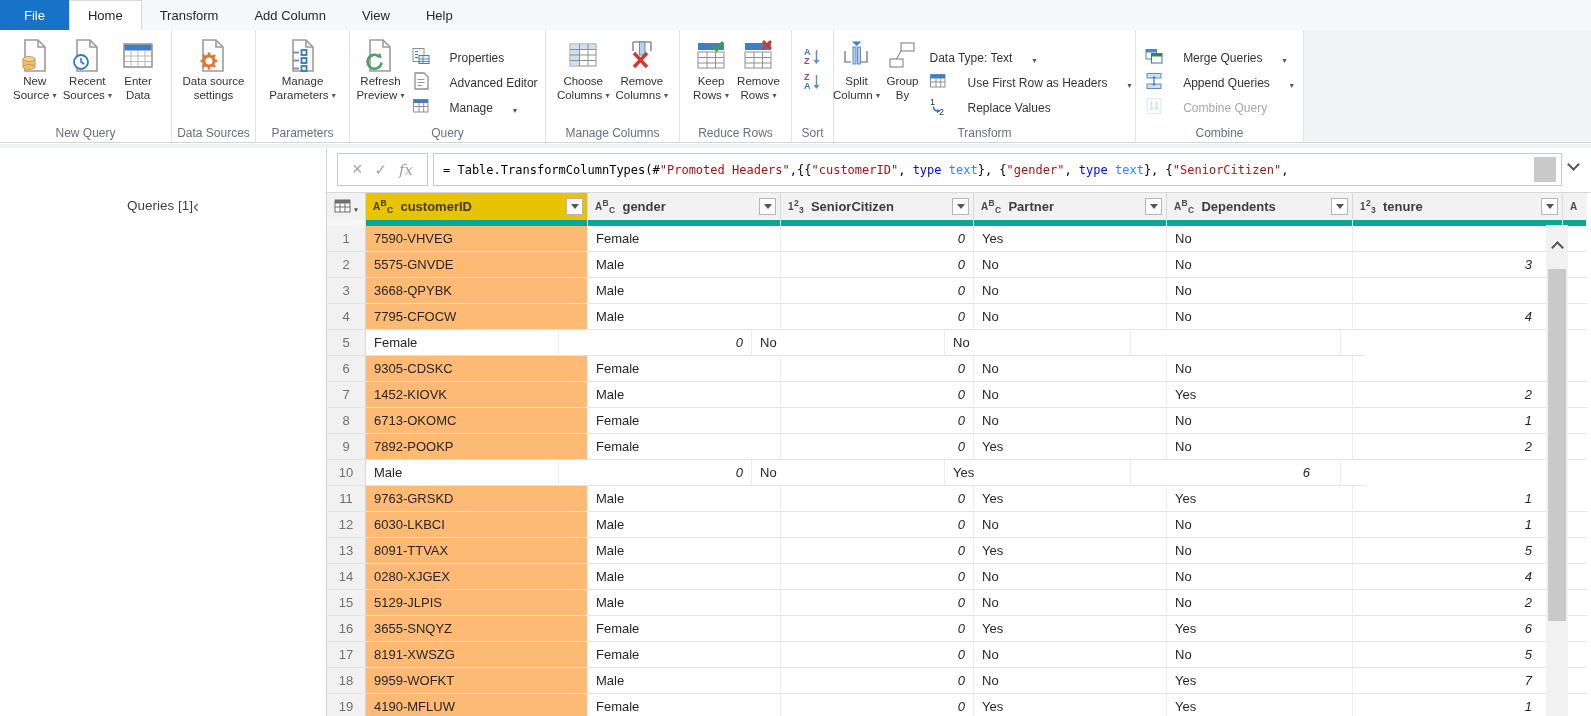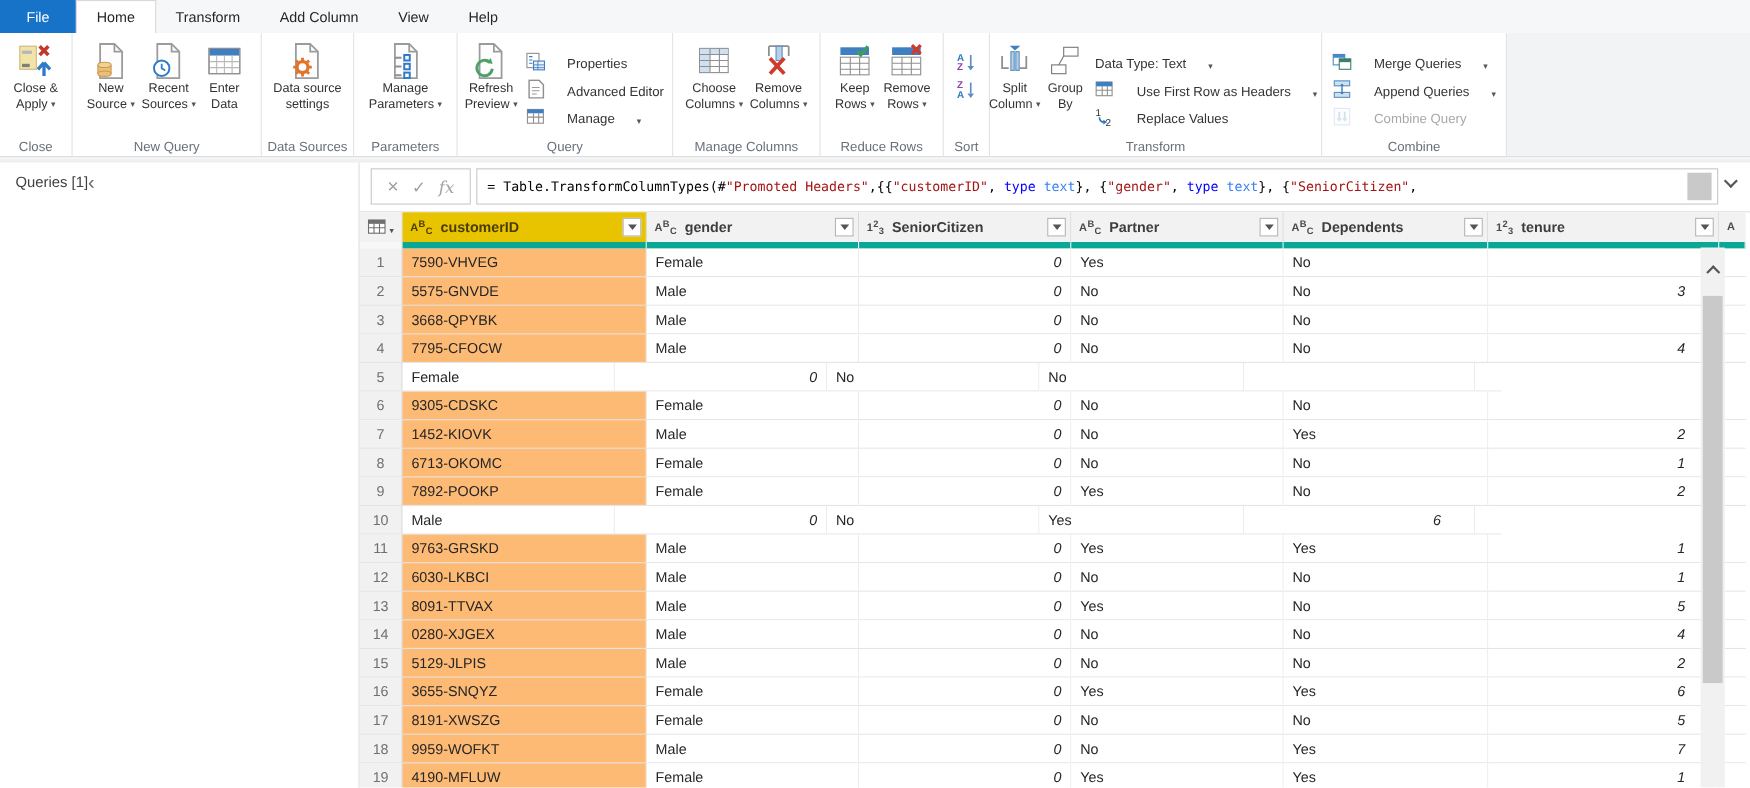--- a/index.html
+++ b/index.html
@@ -33,22 +33,22 @@
   .srow { display:flex; align-items:flex-end; gap:20px; height:25px; padding:0 4px;
     font-size:12px; color:#333; white-space:nowrap; cursor:pointer; }
   .srow.disabled { color:#a8a8a8; }
   .srow.disabled svg { opacity:.5; }
   .icn svg { display:block; }
 
   
   .gapstrip { position:absolute; left:0; top:144px; width:1591px; height:4px; background:#eef0f2; }
   .sidebar { position:absolute; left:0; top:148px; width:327px; height:568px;
     background:#fff; border-right:1px solid #d5d5d5; }
-  .sb-head { display:flex; justify-content:flex-start; align-items:center;
-    padding:10px 14px 8px; }
+  .sb-head { display:flex; justify-content:center; align-items:center;
+    padding:10px 14px 8px;margin-top:40px; }
   .sb-title { font-size:13.5px; color:#3f3f3f; }
   .sb-collapse { font-size:18px; color:#666; line-height:12px; cursor:pointer; }
   .sb-item { margin-top:8px; height:27px; background:#d2d2d2; display:flex;
     align-items:center; cursor:pointer; }
   .sb-hl { margin-left:4px; height:23px; background:#c3c400; display:flex;
     align-items:center; gap:7px; padding:0 10px 0 6px; }
   .sb-item-label { font-size:13px; color:#1d1d1d; white-space:nowrap; }
 
   
   .fbar { position:absolute; left:327px; top:148px; width:1264px; height:44px; background:#fff; }
@@ -115,35 +115,20 @@
 <div class="tabbar" id="tabbar">
     <div class="tab file">File</div>
     <div class="tab active">Home</div>
     <div class="tab ">Transform</div>
     <div class="tab ">Add Column</div>
     <div class="tab ">View</div>
     <div class="tab ">Help</div>
   </div>
 
 <div class="ribbon" id="ribbon">
-    <div class="rgroup" style="width:66px">
-      <div class="bigbtn">
-        <span class="icn">
-          <svg width="34" height="34" viewBox="0 0 34 34">
-            <rect x="2" y="4" width="15" height="21" fill="#f2e3a9" stroke="#c9b97a"></rect>
-            <rect x="4" y="8" width="9" height="3" fill="#b7b7b7"></rect>
-            <rect x="4" y="20" width="7" height="3" fill="#7e7e7e"></rect>
-            <path d="M20 4l8 8M28 4l-8 8" stroke="#c0392b" stroke-width="3.2"></path>
-            <path d="M24 31V19M24 19l-5.5 6M24 19l5.5 6" stroke="#2e7ac6" stroke-width="3" fill="none"></path>
-          </svg>
-        </span>
-        <div class="blabel">Close &amp;<br>Apply <span class="arw">▾</span></div>
-      </div>
-      <div class="rgroup-label">Close</div>
-    </div>
     <div class="rgroup" style="width:172px">
       <div class="bigbtn">
         <span class="icn">
           <svg width="34" height="34" viewBox="0 0 34 34">
             <path d="M7 2h13l7 7v24H7z" fill="#fdfdfd" stroke="#9b9b9b" stroke-width="1.6"></path>
             <path d="M20 2v7h7" fill="none" stroke="#9b9b9b" stroke-width="1.6"></path>
             <path d="M5 21h12v8H5z" fill="#ecc077"></path>
             <ellipse cx="11" cy="29" rx="6" ry="2.4" fill="#ecc077" stroke="#c99b4e"></ellipse>
             <ellipse cx="11" cy="21" rx="6" ry="2.4" fill="#f3d296" stroke="#c99b4e"></ellipse>
             <path d="M5 21v8M17 21v8" stroke="#c99b4e"></path>

